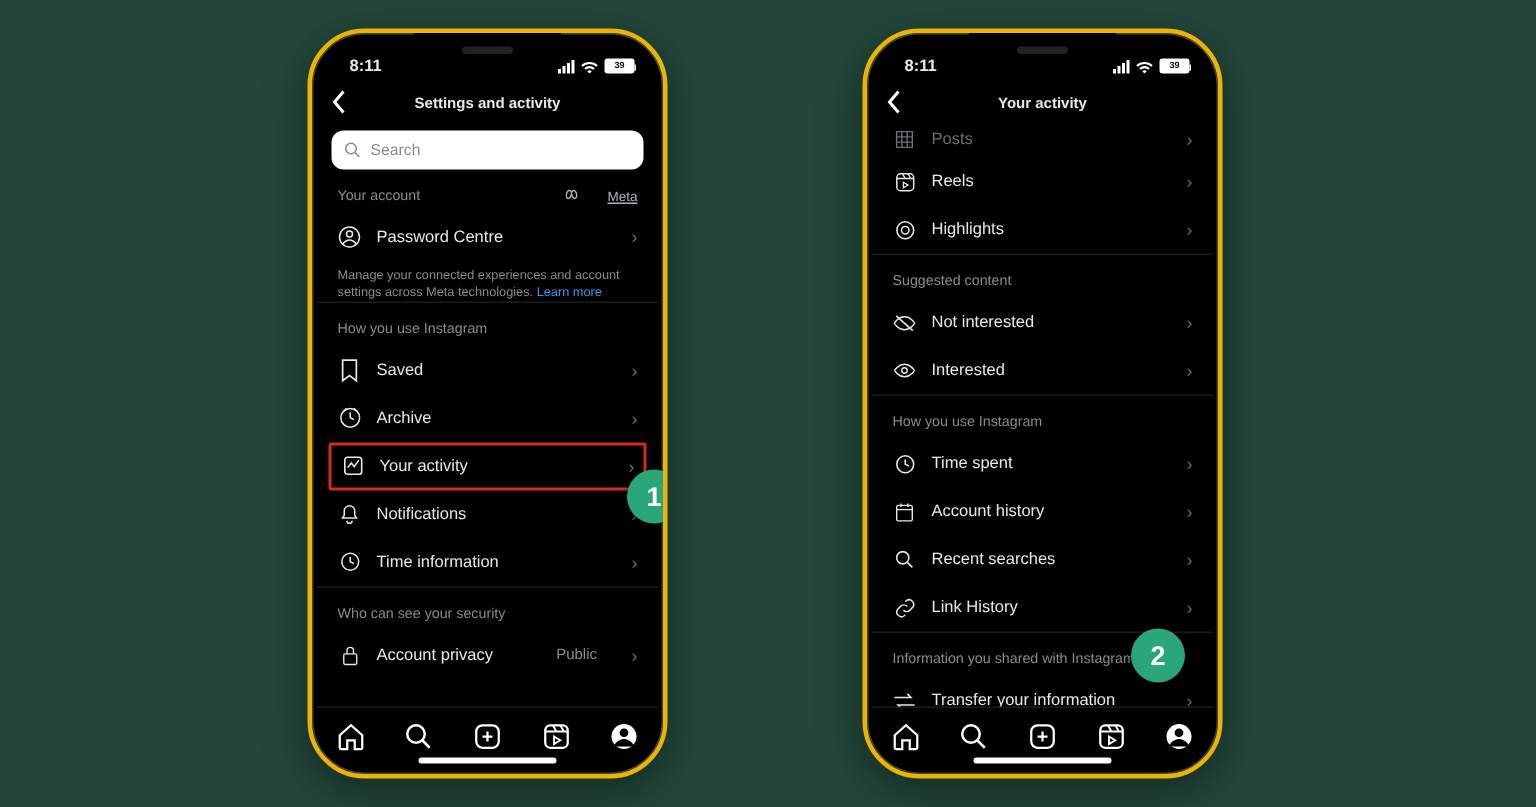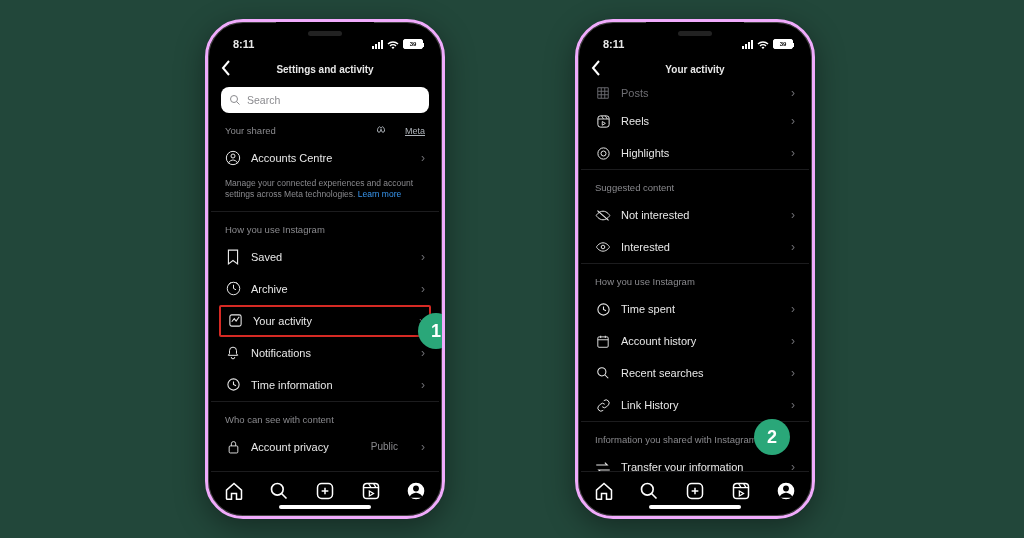--- a/index.html
+++ b/index.html
@@ -10,21 +10,21 @@
     font-family: -apple-system, Helvetica, Arial, sans-serif;
     position: relative;
     overflow: hidden;
   }
   .phone {
     position: absolute;
     width: 240px;
     height: 500px;
     background: #000;
     border-radius: 38px;
-    border: 3px solid #f0abfc;
+    border: 3px solid #eab308;
     box-shadow: 0 0 0 1px #444 inset, 0 8px 30px rgba(0,0,0,.4);
     overflow: hidden;
   }
   .phone.left  { left: 205px; top: 19px; }
   .phone.right { left: 575px; top: 19px; }
   .screen {
     position: absolute;
     inset: 3px;
     border-radius: 34px;
     background: #000;
@@ -84,21 +84,21 @@
     display:flex; align-items:center; gap:10px;
     padding: 8px 14px; color:#e8e8e8; position:relative;
   }
   .row .icon { width:16px; height:16px; flex-shrink:0; color:#e8e8e8; display:flex; align-items:center; justify-content:center;}
   .row .label { flex:1; font-size:11px; }
   .row .sub   { color:#8a8a8e; font-size:9px; margin-top:2px;}
   .row .meta-right { color:#8a8a8e; font-size:10px; margin-right:13px;}
   .chev { color:#6e6e73; font-size:12px; }
   .desc {
     color:#8a8a8e; font-size:8.5px; line-height:1.35;
-    padding: 4px 14px 10px; border-bottom:1px solid #1c1c1e;
+    padding: 4px 14px 0; border-bottom:1px solid #1c1c1e;
   }
   .desc a { color:#3897f0; text-decoration:none; }
   .outlined { border:2px solid #d62a24; border-radius:2px; margin:0 8px; padding:6px 6px; }
   .outlined .icon{margin-left:0}
   .divider { height:1px; background:#1c1c1e; margin:0; }
   .tabbar {
     height:42px; border-top:1px solid #1c1c1e;
     display:flex; justify-content:space-around; align-items:center;
     padding-bottom:4px;
   }
@@ -153,39 +153,39 @@
         <svg width="12" height="12" viewBox="0 0 24 24">
             <circle cx="10" cy="10" r="7" stroke="#8a8a8e" stroke-width="2" fill="none"></circle>
             <line x1="15" y1="15" x2="21" y2="21" stroke="#8a8a8e" stroke-width="2"></line>
           </svg>
       </span>
       <span>Search</span>
     </div>
 
     <div class="scroll">
       <div class="section-label">
-        <span>Your shared</span>
+        <span>Your account</span>
         <span class="meta">
           <svg width="10" height="7" viewBox="0 0 20 13">
               <path d="M4 12C1 12 0 8 2 4s4-4 6 0c2-4 4-4 6 0s1 8-2 8-3-4-4-6c-1 2-1 6-4 6z" fill="none" stroke="#aeb3b9" stroke-width="2"></path>
             </svg>
           <span>Meta</span>
         </span>
       </div>
 
       <div class="row">
         <span class="icon">
           <svg width="16" height="16" viewBox="0 0 24 24">
               <circle cx="12" cy="12" r="10" stroke="#e8e8e8" stroke-width="1.5" fill="none"></circle>
               <circle cx="12" cy="9" r="3" stroke="#e8e8e8" stroke-width="1.5" fill="none"></circle>
               <path d="M5 20c1-4 6-5 7-5s6 1 7 5" stroke="#e8e8e8" stroke-width="1.5" fill="none"></path>
             </svg>
         </span>
         <span class="label">
-          <div>Accounts Centre</div>
+          <div>Password Centre</div>
         </span>
         <span class="chev">›</span>
       </div>
 
       <div class="desc">
         <span>Manage your connected experiences and account settings across Meta technologies. </span><a href="#">Learn more</a>
       </div>
 
       <div class="section-label">
         <span>How you use Instagram</span>
@@ -237,21 +237,21 @@
               <circle cx="12" cy="12" r="9" stroke="#e8e8e8" stroke-width="1.7" fill="none"></circle>
               <path d="M12 7v5l4 2" stroke="#e8e8e8" stroke-width="1.7" fill="none"></path>
             </svg>
           </span>
         <span class="label">Time information</span>
         <span class="chev">›</span>
       </div>
 
       <div class="divider"></div>
       <div class="section-label">
-        <span>Who can see with content</span>
+        <span>Who can see your security</span>
       </div>
 
       <div class="row">
         <span class="icon">
             <svg width="13" height="16" viewBox="0 0 24 28">
               <rect x="4" y="12" width="16" height="13" rx="2" stroke="#e8e8e8" stroke-width="1.7" fill="none"></rect>
               <path d="M8 12V8a4 4 0 018 0v4" stroke="#e8e8e8" stroke-width="1.7" fill="none"></path>
             </svg>
           </span>
         <span class="label">Account privacy</span>

